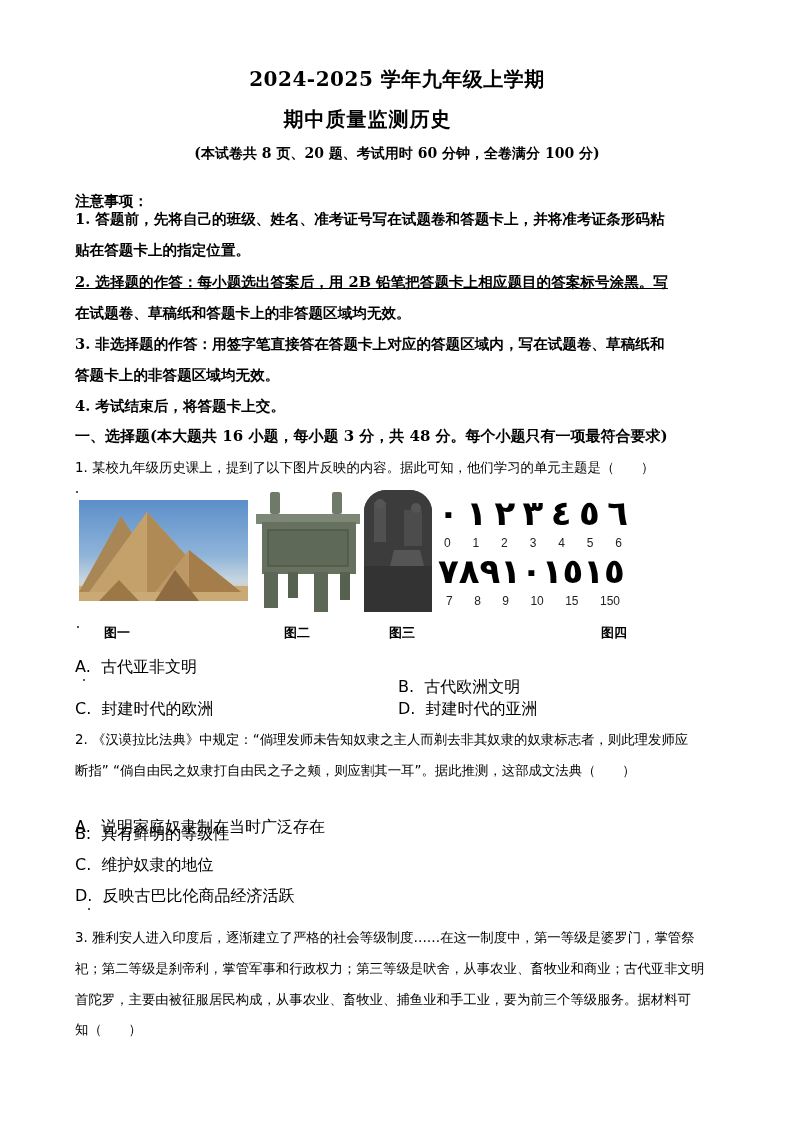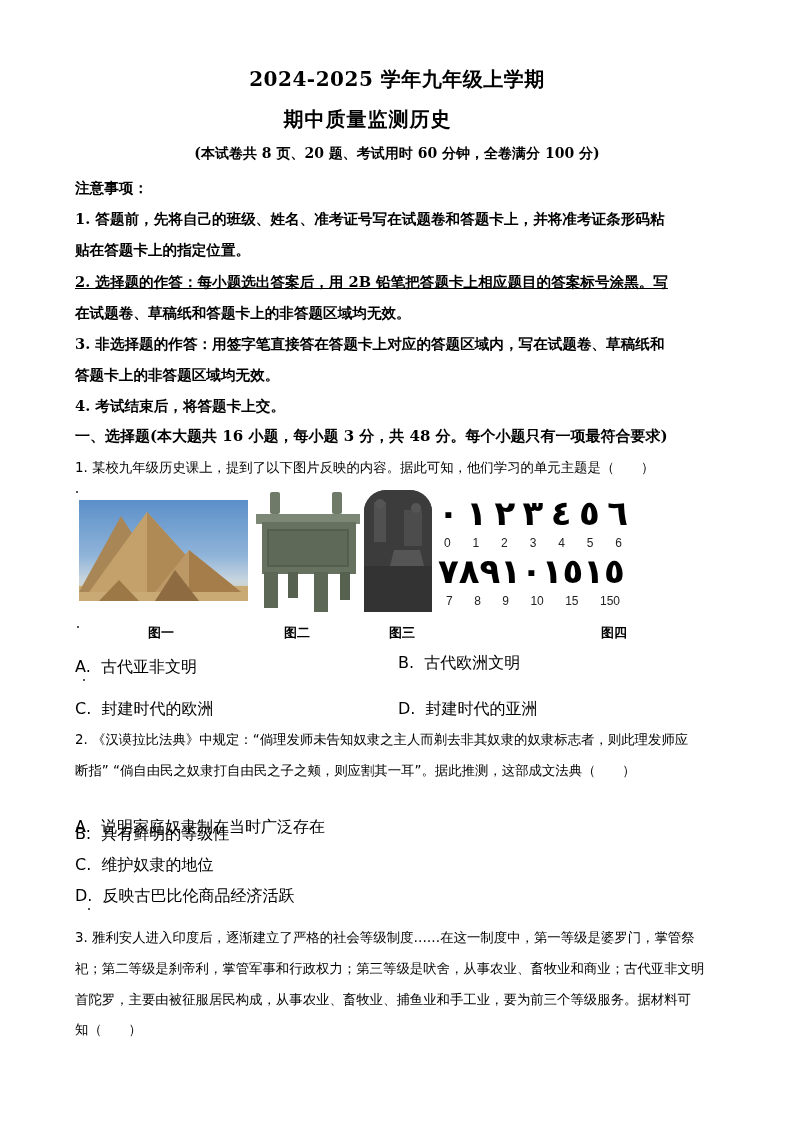--- a/index.html
+++ b/index.html
@@ -32,21 +32,21 @@
   .option { font-family: "DejaVu Sans", "Liberation Sans", sans-serif; font-size: 16px; }
   .dot { position: absolute; width: 2px; height: 2px; background: #555; }
 </style>
 </head>
 <body>
 
 <div class="abs title1">2024-2025 学年九年级上学期</div>
 <div class="abs title2">期中质量监测历史</div>
 <div class="abs subtitle">(本试卷共 8 页、20 题、考试用时 60 分钟，全卷满分 100 分)</div>
 
-<div class="abs bold-line" style="top:179px;">注意事项：</div>
+<div class="abs bold-line" style="top:192px;">注意事项：</div>
 <div class="abs bold-line" style="top:210px;">1. 答题前，先将自己的班级、姓名、准考证号写在试题卷和答题卡上，并将准考证条形码粘</div>
 <div class="abs bold-line" style="top:241px;">贴在答题卡上的指定位置。</div>
 <div class="abs bold-line" style="top:273px;text-decoration:underline;">2. 选择题的作答：每小题选出答案后，用 2B 铅笔把答题卡上相应题目的答案标号涂黑。写</div>
 <div class="abs bold-line" style="top:304px;">在试题卷、草稿纸和答题卡上的非答题区域均无效。</div>
 <div class="abs bold-line" style="top:335px;">3. 非选择题的作答：用签字笔直接答在答题卡上对应的答题区域内，写在试题卷、草稿纸和</div>
 <div class="abs bold-line" style="top:366px;">答题卡上的非答题区域均无效。</div>
 <div class="abs bold-line" style="top:397px;">4. 考试结束后，将答题卡上交。</div>
 
 <div class="abs section-head" style="top:427px;">一、选择题(本大题共 16 小题，每小题 3 分，共 48 分。每个小题只有一项最符合要求)</div>
 
@@ -124,31 +124,31 @@
     <span>7</span>
     <span>8</span>
     <span>9</span>
     <span>10</span>
     <span>15</span>
     <span>150</span>
   </div>
 </div>
 
 <div class="dot" style="left:77px; top:626px;"></div>
-<div class="abs caption" style="left:104px;margin-left:44px;">图一</div>
+<div class="abs caption" style="left:104px;">图一</div>
 <div class="abs caption" style="left:284px;">图二</div>
 <div class="abs caption" style="left:389px;">图三</div>
 <div class="abs caption" style="left:553px;margin-left:48px;">图四</div>
 
 <div class="abs option" style="left:75px; top:657px;">
   <span>A.</span>&nbsp;
   <span>古代亚非文明</span>
 </div>
 <div class="dot" style="left:83px; top:679px;"></div>
-<div class="abs option" style="left:398px; top:653px;">
+<div class="abs option" style="left:398px; top:677px;">
   <span>B.</span>&nbsp;
   <span>古代欧洲文明</span>
 </div>
 <div class="abs option" style="left:75px; top:699px;">
   <span>C.</span>&nbsp;
   <span>封建时代的欧洲</span>
 </div>
 <div class="abs option" style="left:398px; top:699px;">
   <span>D.</span>&nbsp;
   <span>封建时代的亚洲</span>

